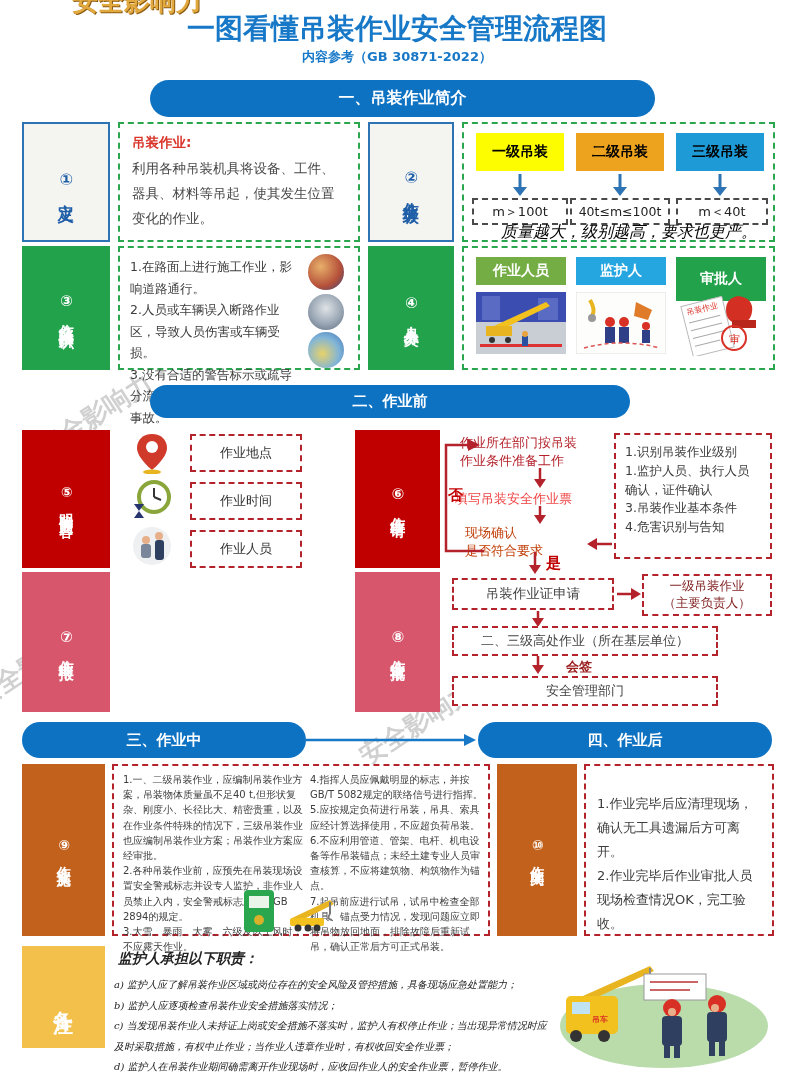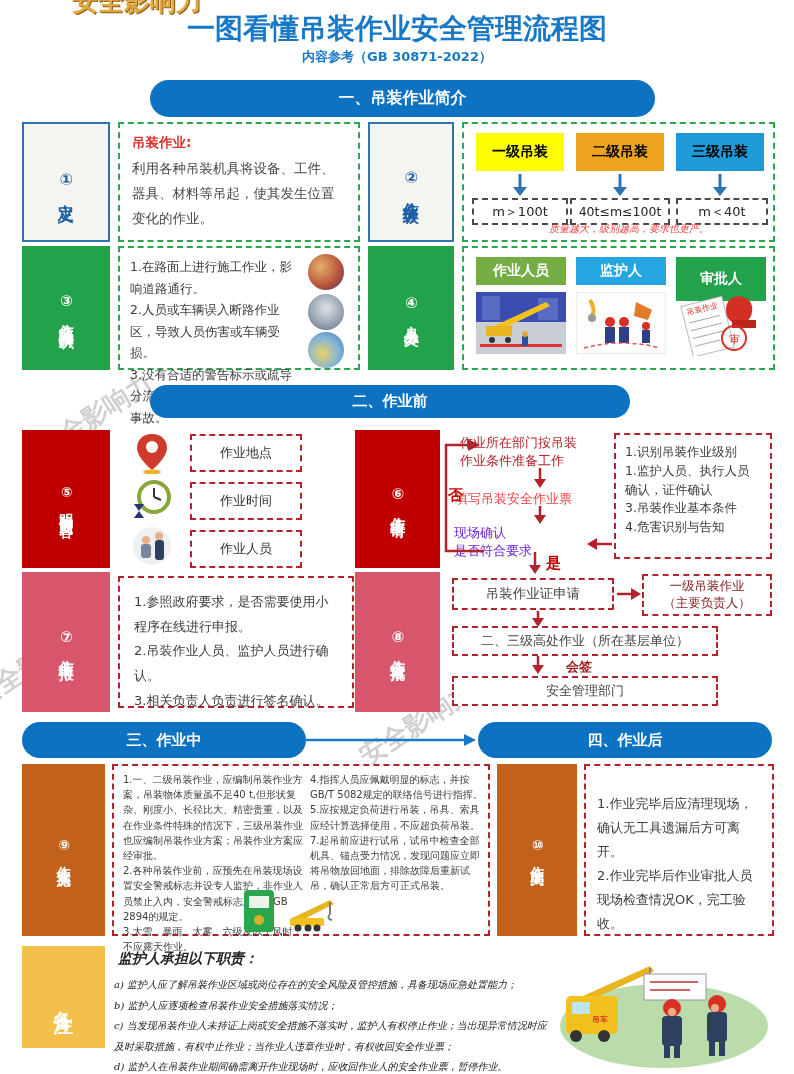--- a/index.html
+++ b/index.html
@@ -19,21 +19,21 @@
   .orange-label{background:#c2611c;color:#fff;font-size:15px;}
   .gold-label{background:#f3c14b;color:#fff;font-size:20px;}
   .gdash{border:2px dashed #2aa64e;background:#fff;box-sizing:border-box;}
   .rdash{border:2px dashed #b4232c;background:#fff;box-sizing:border-box;}
   .kdash{border:2px dashed #4a4a4a;background:#fff;box-sizing:border-box;}
   .center{display:flex;align-items:center;justify-content:center;text-align:center;}
   .bodytext{color:#474747;}
   .flowtext{color:#c00000;font-size:13px;font-weight:bold;text-align:left;}
   .lvl{font-weight:bold;font-size:14px;color:#000000;display:flex;align-items:center;justify-content:center;}
   .rolehead{color:#fff;font-weight:bold;font-size:14px;display:flex;align-items:center;justify-content:center;}
-  .note-hand{font-family:"DejaVu Serif","Liberation Serif",serif;font-style:italic;color:#ef4444;font-size:10px;}
+  .note-hand{font-family:"DejaVu Serif","Liberation Serif",serif;font-style:italic;color:#000000;font-size:16px;}
   .remark-hand{font-family:"DejaVu Serif","Liberation Serif",serif;font-style:italic;color:#222;}
   .wm{color:rgba(150,150,150,.45);font-size:26px;font-weight:bold;transform:rotate(-33deg);white-space:nowrap;}
   .circ{border-radius:50%;width:36px;height:36px;}
 </style>
 </head>
 <body>
 
 <div class="page">
 
   <div class="abs" style="left:72px;top:-16px;font-size:26px;font-weight:bold;color:#e2a93e;text-shadow:1px 1px 0 #8a5a12;">安全影响力</div>
@@ -184,21 +184,21 @@
   </div>
   <svg class="abs" style="left:533px;top:468px;" width="14" height="20">
     <line x1="7" y1="0" x2="7" y2="12" stroke="#b4232c" stroke-width="2.5"></line>
       <polygon points="1,11 13,11 7,20" fill="#b4232c"></polygon>
     </svg>
   <div class="abs flowtext" style="left:455px;top:490px;width:175px;font-weight:normal;color:#ef4444;">填写吊装安全作业票</div>
   <svg class="abs" style="left:533px;top:506px;" width="14" height="18">
     <line x1="7" y1="0" x2="7" y2="10" stroke="#b4232c" stroke-width="2.5"></line>
       <polygon points="1,9 13,9 7,18" fill="#b4232c"></polygon>
     </svg>
-  <div class="abs flowtext" style="left:454px;top:524px;width:150px;font-weight:normal;color:#6d28d9;">
+  <div class="abs flowtext" style="left:465px;top:524px;width:150px;font-weight:normal;color:#c2410c;">
     <div>现场确认</div>
     <div>是否符合要求</div>
   </div>
   <svg class="abs" style="left:438px;top:437px;" width="48" height="120">
     <path d="M46,114 H8 V8 H30" fill="none" stroke="#b4232c" stroke-width="2.5"></path>
     <polygon points="30,2 30,14 42,8" fill="#b4232c"></polygon>
   </svg>
   <div class="abs" style="left:448px;top:486px;color:#c00000;font-weight:bold;font-size:15px;">否</div>
   <svg class="abs" style="left:528px;top:552px;" width="14" height="22">
     <line x1="7" y1="0" x2="7" y2="14" stroke="#b4232c" stroke-width="2.5"></line>
@@ -211,25 +211,20 @@
     </svg>
   <div class="abs rdash" style="left:614px;top:433px;width:158px;height:126px;padding:8px 9px;font-size:12.5px;line-height:1.5;color:#3d3d3d;">
     <div>1.识别吊装作业级别</div>
     <div>1.监护人员、执行人员确认，证件确认</div>
     <div>3.吊装作业基本条件</div>
     <div>4.危害识别与告知</div>
   </div>
 
   <div class="abs labelbox rose-label" style="left:22px;top:572px;width:88px;height:140px;">
     <span class="vtext">⑦作业申报</span>
-  </div>
-  <div class="abs rdash" style="left:118px;top:576px;width:236px;height:132px;padding:12px 14px;font-size:13px;line-height:1.9;color:#3d3d3d;">
-    <div>1.参照政府要求，是否需要使用小程序在线进行申报。</div>
-    <div>2.吊装作业人员、监护人员进行确认。</div>
-    <div>3.相关负责人负责进行签名确认。</div>
   </div>
   <div class="abs labelbox rose-label" style="left:355px;top:572px;width:85px;height:140px;">
     <span class="vtext">⑧作业审批</span>
   </div>
   <div class="abs rdash center" style="left:452px;top:578px;width:162px;height:32px;font-size:13.5px;color:#444;">吊装作业证申请</div>
   <svg class="abs" style="left:617px;top:587px;" width="24" height="14">
     <line x1="0" y1="7" x2="15" y2="7" stroke="#b4232c" stroke-width="2.5"></line>
       <polygon points="14,1 14,13 24,7" fill="#b4232c"></polygon>
     </svg>
   <div class="abs rdash center" style="left:642px;top:574px;width:130px;height:42px;font-size:12.5px;color:#7f1d1d;flex-direction:column;">
@@ -260,20 +255,21 @@
   </div>
   <div class="abs rdash" style="left:112px;top:764px;width:378px;height:172px;">
     <div class="abs" style="left:9px;top:6px;width:180px;font-size:10px;line-height:1.52;color:#3d3d3d;">
       <div>1.一、二级吊装作业，应编制吊装作业方案，吊装物体质量虽不足40 t,但形状复杂、刚度小、长径比大、精密贵重，以及在作业条件特殊的情况下，三级吊装作业也应编制吊装作业方案；吊装作业方案应经审批。</div>
       <div>2.各种吊装作业前，应预先在吊装现场设置安全警戒标志并设专人监护，非作业人员禁止入内，安全警戒标志应符合GB 2894的规定。</div>
       <div>3.大雪、暴雨、大雾、六级及以上风时，不应露天作业。</div>
     </div>
     <div class="abs" style="left:196px;top:6px;width:176px;font-size:10px;line-height:1.52;color:#3d3d3d;">
       <div>4.指挥人员应佩戴明显的标志，并按GB/T 5082规定的联络信号进行指挥。</div>
       <div>5.应按规定负荷进行吊装，吊具、索具应经计算选择使用，不应超负荷吊装。</div>
+      <div>6.不应利用管道、管架、电杆、机电设备等作吊装锚点；未经土建专业人员审查核算，不应将建筑物、构筑物作为锚点。</div>
       <div>7.起吊前应进行试吊，试吊中检查全部机具、锚点受力情况，发现问题应立即将吊物放回地面，排除故障后重新试吊，确认正常后方可正式吊装。</div>
     </div>
     <svg class="abs" style="left:128px;top:122px;" width="34" height="46">
       <rect x="2" y="2" width="30" height="42" rx="4" fill="#2aa64e"></rect>
       <rect x="7" y="8" width="20" height="12" fill="#eaf5ea"></rect>
         <circle cx="17" cy="32" r="5" fill="#d8b02a"></circle>
     </svg>
     <svg class="abs" style="left:172px;top:130px;" width="60" height="36">
       <polygon points="6,22 44,4 48,8 12,26" fill="#e8b520"></polygon>
       <line x1="44" y1="6" x2="44" y2="18" stroke="#777" stroke-width="2"></line>

